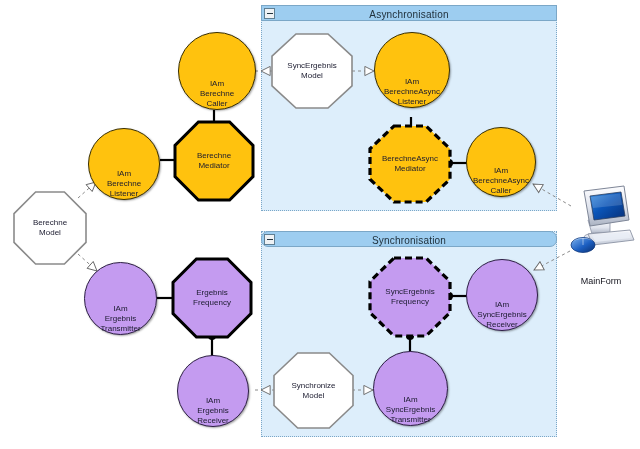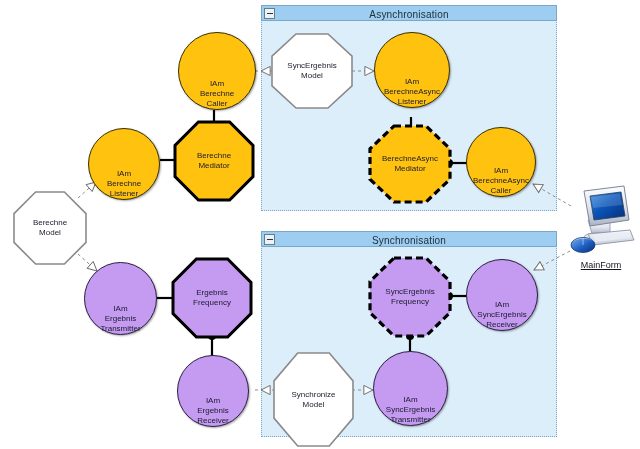--- a/index.html
+++ b/index.html
@@ -134,21 +134,21 @@
 
   <div class="group-box" style="left:261px; top:5px; width:296px; height:206px;"></div>
   <div class="group-header" style="left:261px; top:5px; width:296px;">
     <span>Asynchronisation</span>
   </div>
   <div class="group-collapse" style="left:264px; top:8px;">
       <i></i>
     </div>
 
   <div class="group-box" style="left:261px; top:231px; width:296px; height:206px;"></div>
-  <div class="group-header" style="left:261px; top:231px; width:296px;">
+  <div class="group-header" style="left:261px; top:231px; width:296px;border-radius:7px;">
     <span>Synchronisation</span>
   </div>
   <div class="group-collapse" style="left:264px; top:234px;">
       <i></i>
     </div>
 
   <svg class="layer-svg" viewBox="0 0 640 449">
     <defs>
       <marker id="hollowArrow" viewBox="0 0 12 12" refX="11" refY="6" markerWidth="11" markerHeight="11" orient="auto-start-reverse">
         <path d="M1 1 L11 6 L1 11 Z" fill="#ffffff" stroke="#666666" stroke-width="1"></path>
@@ -309,21 +309,21 @@
     <span class="lbl">SyncErgebnis
 Frequency</span>
   </div>
 
   <div class="node circle c-purple" style="left:466px; top:259px; width:72px; height:72px;">
     <span class="lbl">IAm
 SyncErgebnis
 Receiver</span>
   </div>
 
-  <div class="node oct" style="left:274px; top:353px; width:79px; height:93px;border-radius:17px;">
+  <div class="node oct" style="left:274px; top:353px; width:79px; height:75px;border-radius:17px;">
     <svg viewBox="0 0 100 100" preserveAspectRatio="none">
       <polygon points="30,0 70,0 100,30 100,70 70,100 30,100 0,70 0,30" fill="#ffffff" stroke="#8a8a8a" stroke-width="1.6" vector-effect="non-scaling-stroke"></polygon>
     </svg>
     <span class="lbl">Synchronize
 Model</span>
   </div>
 
   <div class="node circle c-purple" style="left:373px; top:351px; width:75px; height:75px;">
     <span class="lbl">IAm
 SyncErgebnis
@@ -364,15 +364,15 @@
       <ellipse cx="35" cy="55" rx="17" ry="4.5" fill="url(#case)" stroke="#8b93a4" stroke-width="0.8"></ellipse>
 
       <path d="M22 52 L64 48 L68 58 L27 63 Z" fill="url(#kbd)" stroke="#8b93a4" stroke-width="0.9"></path>
       <path d="M26 53.5 L62 50 L64.5 56 L29.5 60 Z" fill="#e9edf6" opacity="0.85"></path>
 
       <ellipse cx="17" cy="63" rx="12" ry="7.5" fill="url(#mouse)" stroke="#123a7e" stroke-width="0.8"></ellipse>
       <path d="M6 61 A12 7.5 0 0 1 28 60 A12 6 0 0 0 6 61 Z" fill="#ffffff" opacity="0.55"></path>
       <path d="M17 56 L17 63" stroke="#ffffff" stroke-width="0.8" opacity="0.6"></path>
     </svg>
   </div>
-  <div class="mainform-label" style="left:566px; top:260px;text-decoration:underline;">MainForm</div>
+  <div class="mainform-label" style="left:566px; top:276px;">MainForm</div>
 
 </div>
 
 </body></html>

